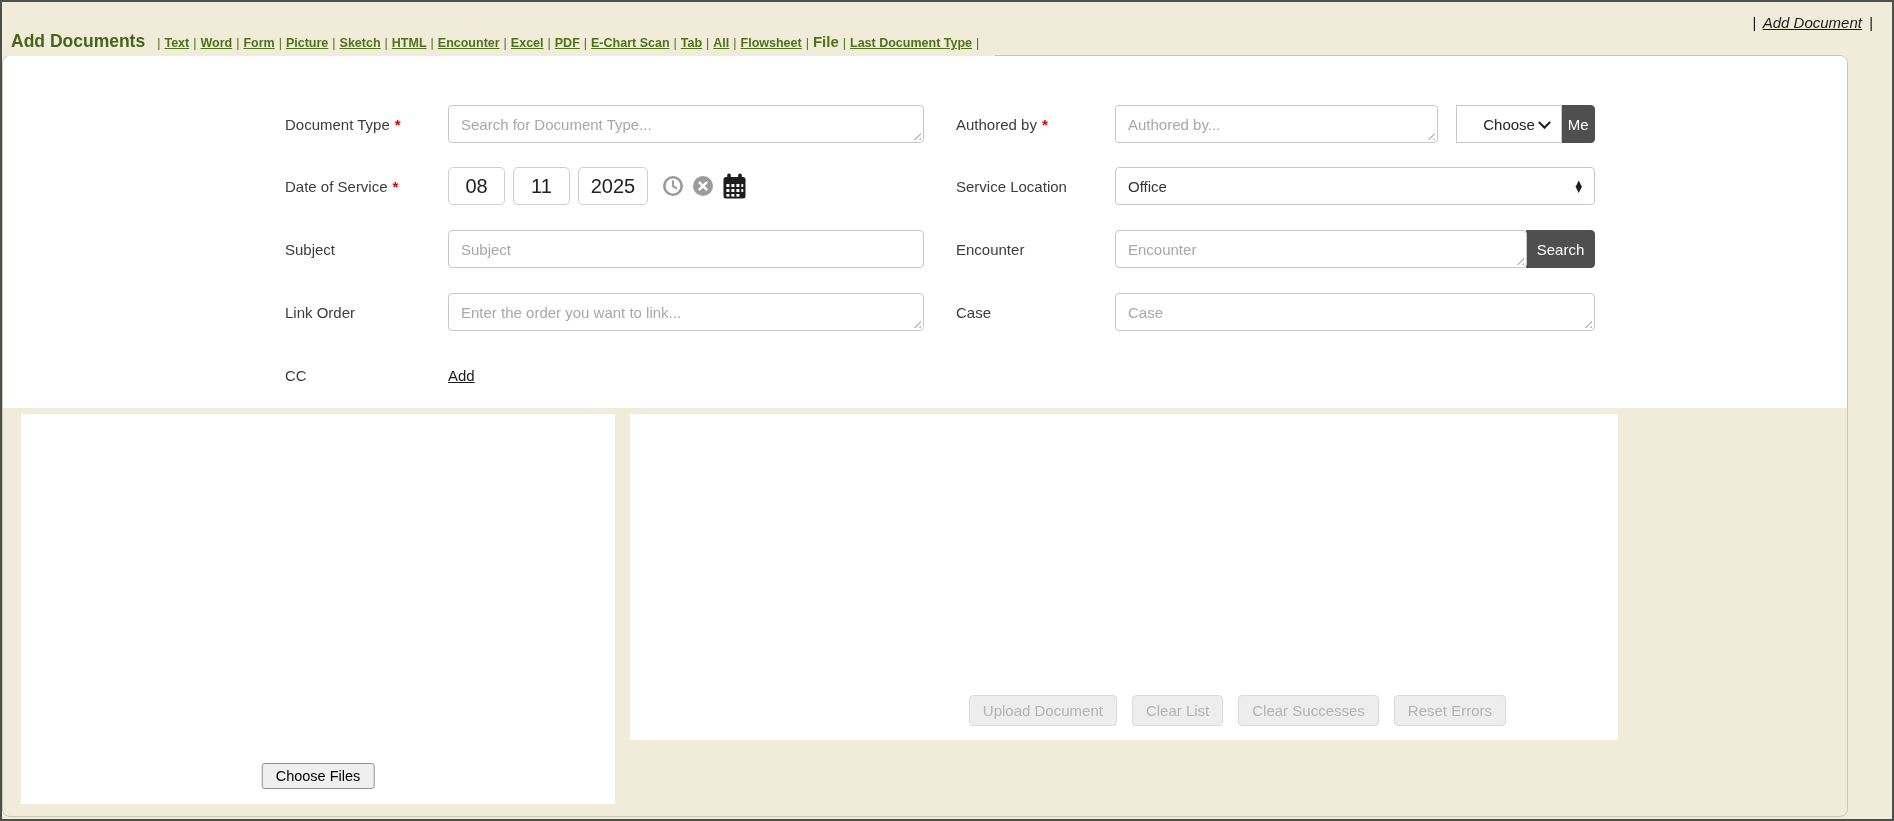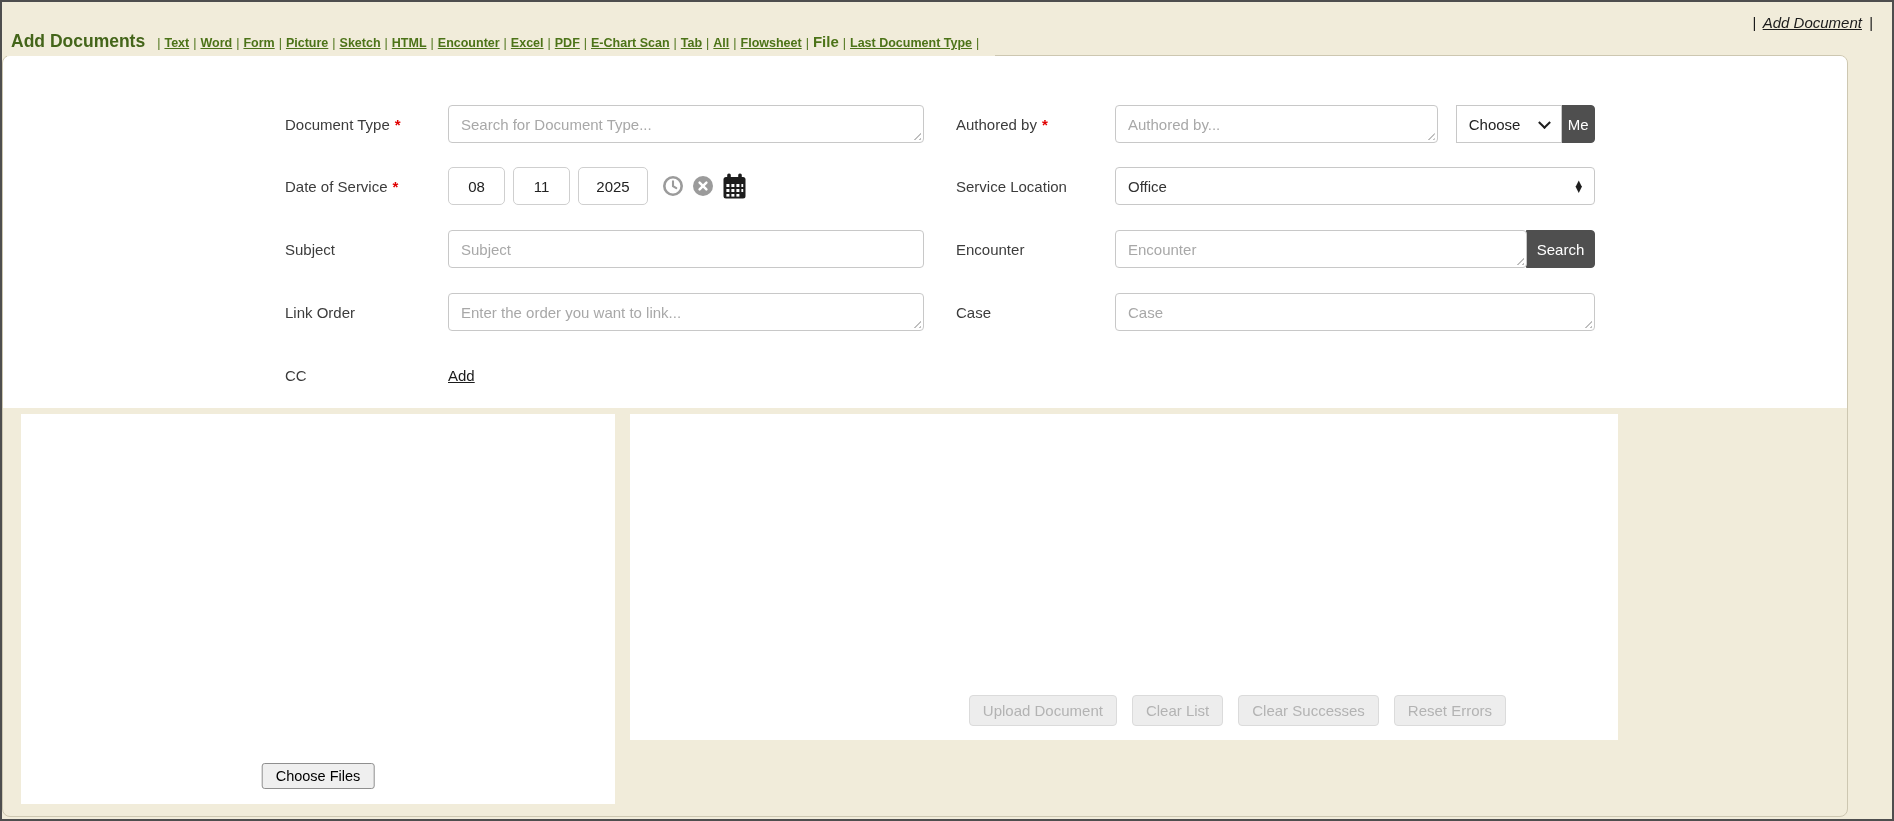--- a/index.html
+++ b/index.html
@@ -60,37 +60,37 @@
     cursor:nwse-resize;
   }
   .grow { flex:1 1 auto; }
 
   
   .fakesel {
     height:38px; background:#fff; border:1px solid #C8C8C8;
     display:flex; align-items:center; padding:0 12px; font-size:15px; color:#222;
     position:relative; cursor:pointer;
   }
-  .sel-choose { width:146px; margin-left:18px; border-radius:0; }
+  .sel-choose { width:146px; margin-left:18px; border-radius:0;justify-content:center; }
   .chev {
     width:9px; height:9px; border-right:2.2px solid #1E1E1E; border-bottom:2.2px solid #1E1E1E;
     transform:rotate(45deg) translate(-2px,-2px); position:absolute; right:12px; top:15px;
   }
   .btn-dark {
     height:38px; background:#4F4F4F; color:#fff; border:1px solid #4F4F4F;
     font-size:15px; border-radius:0 4px 4px 0; cursor:pointer;
     font-family:"Liberation Sans", sans-serif;
   }
   .btn-me { width:49px; margin-left:-1px; }
   .btn-search { width:80px; margin-left:-1px; }
 
   
   .dateinp {
     height:38px; border:1px solid #CFCFCF; border-radius:5px; text-align:center;
-    font-size:15px; color:#222; outline:none; background:#fff;
+    font-size:20px; color:#222; outline:none; background:#fff;
     font-family:"Liberation Sans", sans-serif;
   }
   .d-m, .d-d { width:57px; } .d-y { width:70px; }
   .dgap { margin-left:8px; }
   .dateicons { display:flex; align-items:center; margin-left:14px; gap:8px; }
   .icobtn { display:flex; align-items:center; cursor:pointer; background:none; border:none; padding:0; }
 
   
   .sel-office { width:100%; border-radius:4px; color:#333; }
   .updown { position:absolute; right:12px; top:50%; transform:translateY(-50%);

